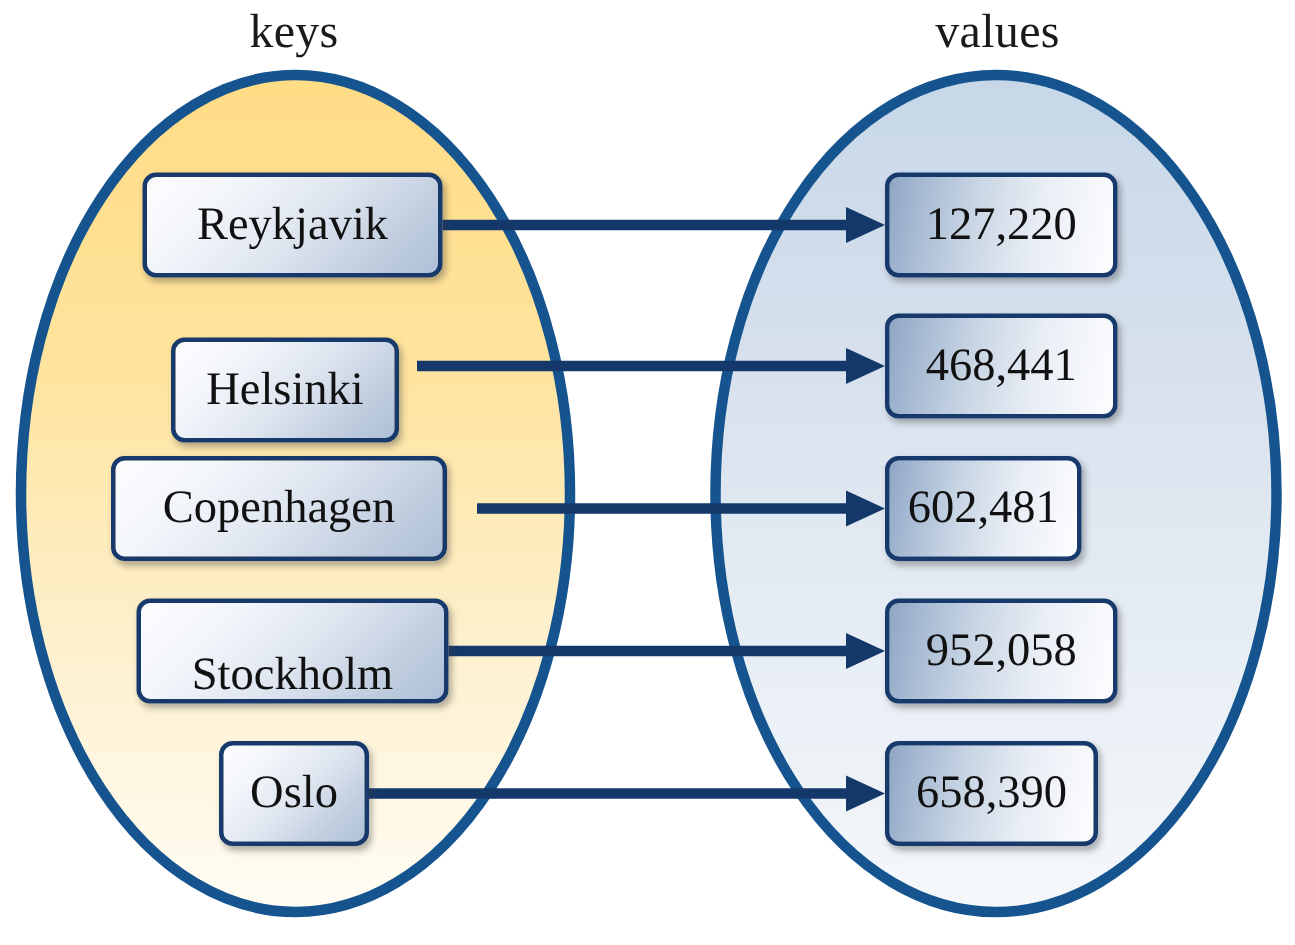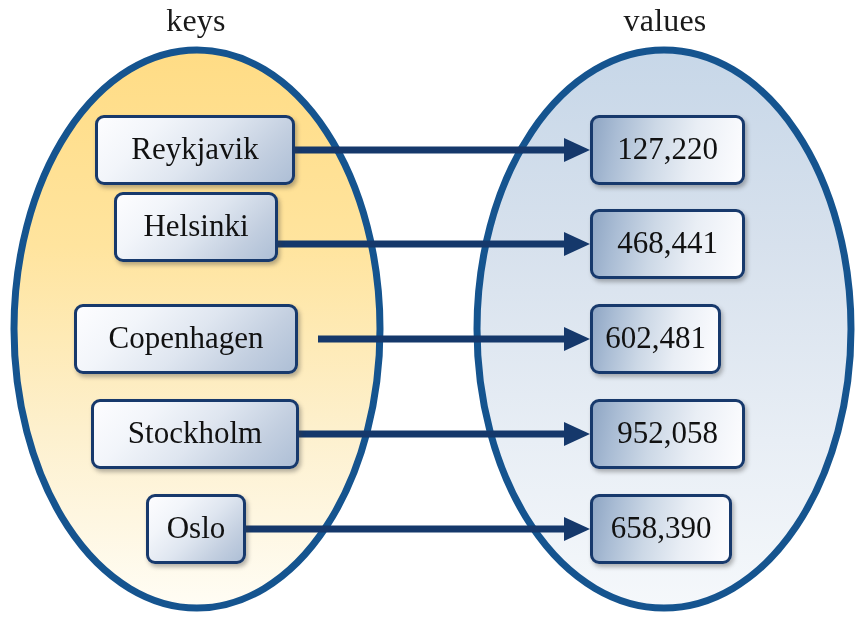--- a/index.html
+++ b/index.html
@@ -57,21 +57,21 @@
     border: 3px solid #17396c;
     border-radius: 9px;
     height: 70px;
     display: flex;
     align-items: center;
     justify-content: center;
     font-size: 31px;
     line-height: 1;
     color: #111111;
     white-space: nowrap;
-    padding: 16px 11px;
+    padding: 0 11px;
     box-shadow: 2px 3px 4px rgba(60,60,60,0.38);
     z-index: 5;
   }
   
   .node.key {
     background: linear-gradient(135deg,
         #fdfdff 0%,
         #f2f5fa 26%,
         #dfe6f0 52%,
         #c3cfe0 78%,
@@ -146,29 +146,29 @@
         <line x1="246" y1="529" x2="568" y2="529"></line>
         <polygon points="590,529 564,517 564,541" stroke="none"></polygon>
       </g>
     </g>
   </svg>
 
   <div class="node key" style="left:95px; top:115px; width:200px;">
     <span class="node-label">Reykjavik</span>
   </div>
 
-  <div class="node key" style="left:114px; top:192px; width:164px;align-items:flex-end;">
+  <div class="node key" style="left:114px; top:225px; width:152px;">
     <span class="node-label">Helsinki</span>
   </div>
 
   <div class="node key" style="left:74px; top:304px; width:224px;">
     <span class="node-label">Copenhagen</span>
   </div>
 
-  <div class="node key" style="left:91px; top:399px; width:208px;">
+  <div class="node key" style="left:91px; top:399px; width:208px;align-items:flex-end;">
     <span class="node-label">Stockholm</span>
   </div>
 
   <div class="node key" style="left:146px; top:494px; width:100px;">
     <span class="node-label">Oslo</span>
   </div>
 
   <div class="node value" style="left:590px; top:115px; width:155px;">
     <span class="node-label">127,220</span>
   </div>

